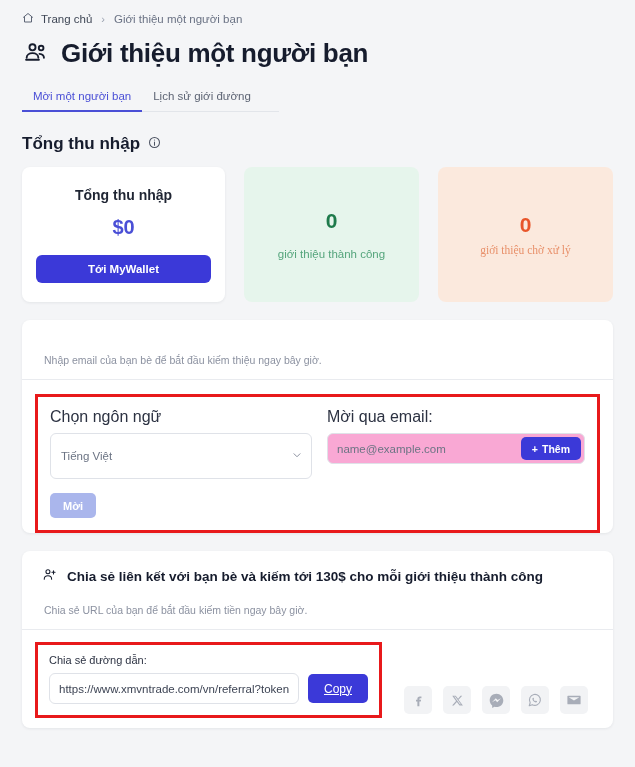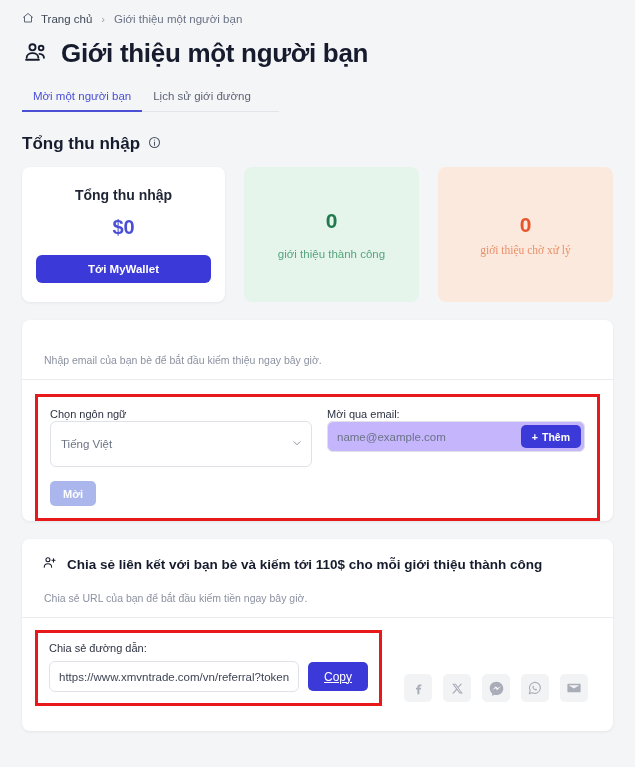--- a/index.html
+++ b/index.html
@@ -181,24 +181,24 @@
   }
 
   .form-row {
     display: flex;
     gap: 15px;
   }
   .field { display: flex; flex-direction: column; }
   .field.lang { width: 262px; }
   .field.email { flex: 1; }
   .field-label {
-    font-size: 11px;
+    font-size: 16px;
     color: #2c3242;
     font-weight: 400;
-    margin-bottom: 1px;
+    margin-bottom: 7px;
   }
   .select-wrap { position: relative; }
   select.styled {
     width: 100%;
     height: 46px;
     border: 1px solid #dfe2e8;
     border-radius: 6px;
     background: #fff;
     font-size: 11.5px;
     color: #6c7484;
@@ -215,21 +215,21 @@
     transform: translateY(-50%);
     pointer-events: none;
     display: block;
   }
   .email-wrap {
     position: relative;
     display: flex;
     align-items: center;
     border: 1px solid #dfe2e8;
     border-radius: 6px;
-    background: #c4b5fd;
+    background: #f9a8d4;
     height: 31px;
     padding-right: 3px;
   }
   .email-wrap input {
     flex: 1;
     border: none;
     outline: none;
     font-size: 11.5px;
     color: #3d4454;
     font-family: "Liberation Sans", sans-serif;
@@ -268,21 +268,21 @@
     font-family: "Liberation Sans", sans-serif;
     cursor: default;
   }
 
   
   .share-wrap {
     display: flex;
     align-items: flex-end;
     gap: 4px;
     margin-top: 12px;
-    padding-bottom: 25px;
+    padding-bottom: 10px;
   }
   .hl-share {
     border: 3px solid #e8191b;
     padding: 9px 11px 11px 11px;
     margin-left: -7px;
     width: 347px;
     flex: none;
   }
   .share-label {
     font-size: 11px;
@@ -436,21 +436,21 @@
 
   <div class="panel">
     <div class="panel-title">
       <span>
         <svg width="15" height="15" viewBox="0 0 24 24" fill="none" stroke="#161c2d" stroke-width="1.7" stroke-linecap="round" stroke-linejoin="round">
           <circle cx="9.5" cy="7.5" r="3.2"></circle>
           <path d="M3.6 19.4c0-3.2 2.6-5.4 5.9-5.4s5.9 2.2 5.9 5.4"></path>
           <path d="M18.4 6v5M15.9 8.5h5"></path>
         </svg>
       </span>
-      <h3>Chia sẻ liên kết với bạn bè và kiếm tới 110$ cho mỗi giới thiệu thành công</h3>
+      <h3>Chia sẻ liên kết với bạn bè và kiếm tới 130$ cho mỗi giới thiệu thành công</h3>
     </div>
     <div class="panel-desc">Chia sẻ URL của bạn để bắt đầu kiếm tiền ngay bây giờ.</div>
     <div class="divider"></div>
 
     <div class="share-wrap">
       <div class="hl-share">
         <div class="share-label">Chia sẻ đường dẫn:</div>
         <div class="share-input-row">
           <input type="text" value="https://www.xmvntrade.com/vn/referral?token=b" style="">
           <button class="copy-btn">Copy</button>

